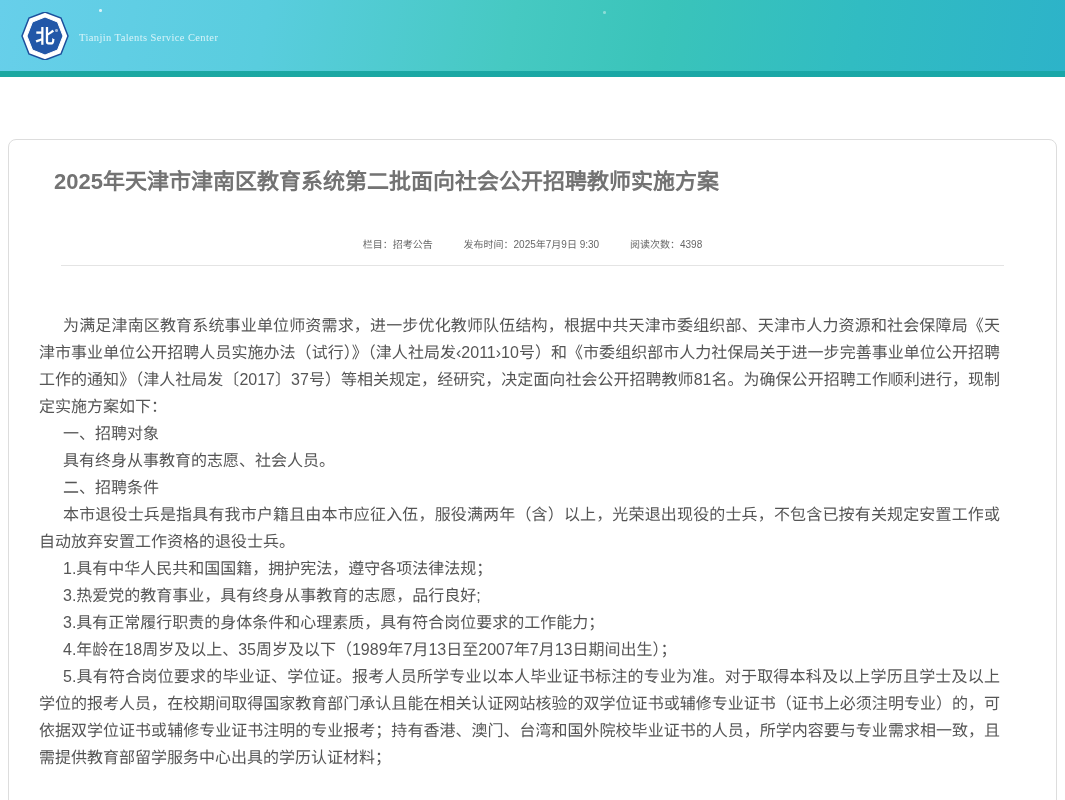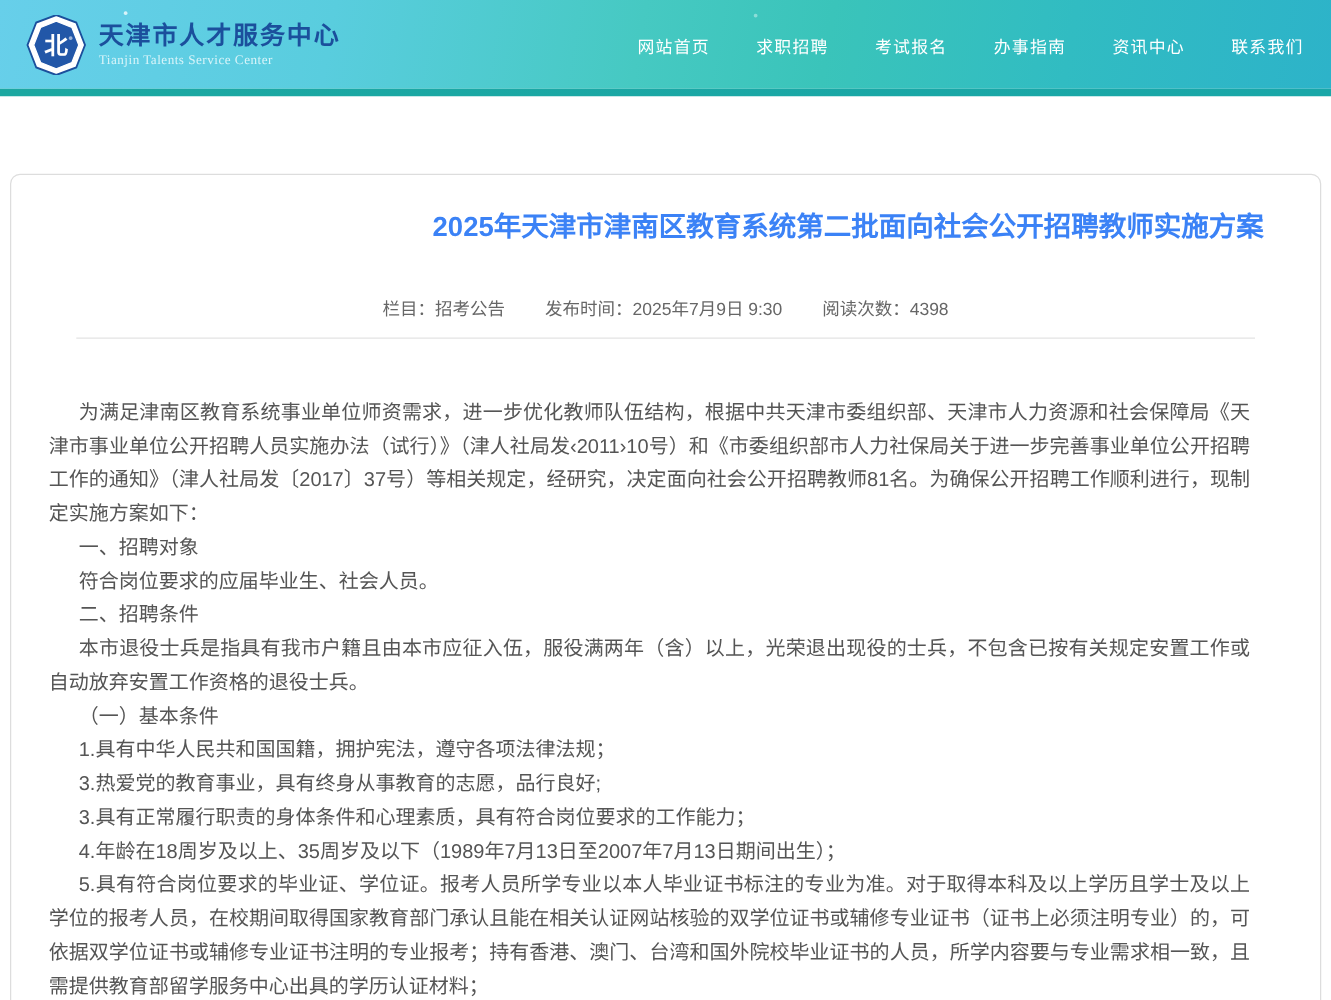--- a/index.html
+++ b/index.html
@@ -78,31 +78,31 @@
   
   .article-card {
     margin: 68px 8px 0 8px;
     background: #ffffff;
     border: 1px solid #dddddd;
     border-radius: 8px;
     min-height: 1400px;
   }
   .article-title {
     margin: 27px 45px 0 45px;
-    text-align: right;
+    text-align: left;
     font-size: 22px;
     line-height: 30px;
     font-weight: 700;
-    color: #3b82f6;
+    color: #737373;
     font-family: "Liberation Sans", "DejaVu Sans", sans-serif;
   }
   .article-meta {
     margin-top: 39px;
     text-align: center;
-    font-size: 14px;
+    font-size: 10px;
     color: #666666;
   }
   .article-meta span { margin: 0 14px; }
   .meta-divider {
     height: 1px;
     background: #e4e4e4;
     margin: 14px 52px 0 52px;
   }
 
   .article-body {
@@ -123,52 +123,42 @@
 <header class="site-header">
   <i class="sparkles"></i>
 
   <div class="brand">
     <svg class="brand-logo" viewBox="0 0 50 48" xmlns="http://www.w3.org/2000/svg">
       <polygon points="25,1 43,8 49,24 43,40 25,47 7,40 1,24 7,8" fill="#ffffff" stroke="#1b4f9c" stroke-width="1.5" transform="rotate(90 25 24)"></polygon>
       <polygon points="25,6 39,11.5 44,24 39,36.5 25,42 11,36.5 6,24 11,11.5" fill="#2257a8" stroke="#ffffff" stroke-width="1" transform="rotate(90 25 24)"></polygon>
       <text x="25" y="31" text-anchor="middle" font-size="19" font-weight="bold" fill="#ffffff">北</text>
     </svg>
     <div class="brand-text">
-      <div class="brand-name">天津市人才服务中心</div>
       <div class="brand-sub">Tianjin Talents Service Center</div>
     </div>
   </div>
 
-  <nav class="main-nav">
-    <a>网站首页</a>
-    <a>求职招聘</a>
-    <a>考试报名</a>
-    <a>办事指南</a>
-    <a>资讯中心</a>
-    <a>联系我们</a>
-  </nav>
 </header>
 
 <main class="article-card">
   <h1 class="article-title">2025年天津市津南区教育系统第二批面向社会公开招聘教师实施方案</h1>
 
   <div class="article-meta">
     <span>栏目：招考公告</span>
     <span>发布时间：2025年7月9日 9:30</span>
     <span>阅读次数：4398</span>
   </div>
 
   <div class="meta-divider"></div>
 
   <div class="article-body">
     <p>为满足津南区教育系统事业单位师资需求，进一步优化教师队伍结构，根据中共天津市委组织部、天津市人力资源和社会保障局《天津市事业单位公开招聘人员实施办法（试行）》（津人社局发‹2011›10号）和《市委组织部市人力社保局关于进一步完善事业单位公开招聘工作的通知》（津人社局发〔2017〕37号）等相关规定，经研究，决定面向社会公开招聘教师81名。为确保公开招聘工作顺利进行，现制定实施方案如下：</p>
     <p>一、招聘对象</p>
-    <p>符合岗位要求的应届毕业生、社会人员。</p>
+    <p>具有终身从事教育的志愿、社会人员。</p>
     <p>二、招聘条件</p>
     <p>本市退役士兵是指具有我市户籍且由本市应征入伍，服役满两年（含）以上，光荣退出现役的士兵，不包含已按有关规定安置工作或自动放弃安置工作资格的退役士兵。</p>
-    <p>（一）基本条件</p>
     <p>1.具有中华人民共和国国籍，拥护宪法，遵守各项法律法规；</p>
     <p>3.热爱党的教育事业，具有终身从事教育的志愿，品行良好;</p>
     <p>3.具有正常履行职责的身体条件和心理素质，具有符合岗位要求的工作能力；</p>
     <p>4.年龄在18周岁及以上、35周岁及以下（1989年7月13日至2007年7月13日期间出生）；</p>
     <p>5.具有符合岗位要求的毕业证、学位证。报考人员所学专业以本人毕业证书标注的专业为准。对于取得本科及以上学历且学士及以上学位的报考人员，在校期间取得国家教育部门承认且能在相关认证网站核验的双学位证书或辅修专业证书（证书上必须注明专业）的，可依据双学位证书或辅修专业证书注明的专业报考；持有香港、澳门、台湾和国外院校毕业证书的人员，所学内容要与专业需求相一致，且需提供教育部留学服务中心出具的学历认证材料；</p>
   </div>
 </main>
 
 </body></html>

